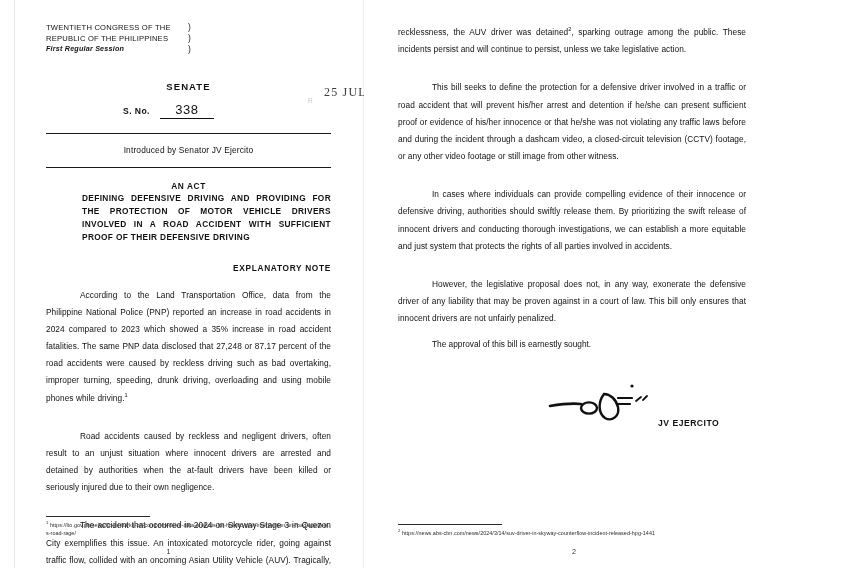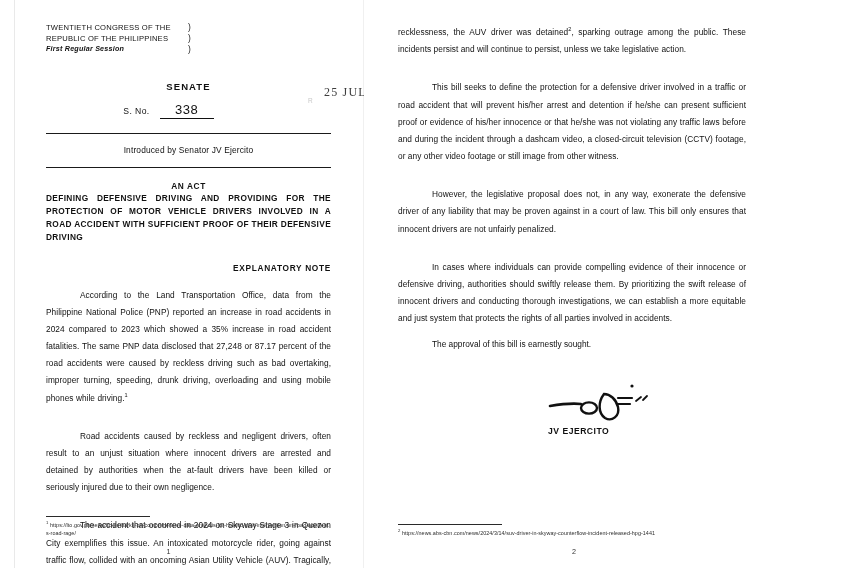--- a/index.html
+++ b/index.html
@@ -127,21 +127,21 @@
     margin-top: 26px;
   }
   .bill-no-row {
     display: flex;
     justify-content: center;
     align-items: baseline;
     margin-top: 10px;
     padding-right: 40px;
   }
   .bill-no-label {
-    font-weight: normal;
+    font-weight: bold;
     font-size: 8.6px;
     letter-spacing: 0.4px;
   }
   .bill-no-value {
     font-size: 13px;
     font-weight: normal;
     letter-spacing: 0.5px;
     margin-left: 10px;
     padding: 0 4px 1px 4px;
     border-bottom: 1.6px solid #111;
@@ -176,20 +176,21 @@
     margin-top: 13px;
   }
   .act-title {
     font-weight: bold;
     font-size: 8.3px;
     line-height: 1.55;
     letter-spacing: 0.35px;
     text-align: justify;
     text-align-last: left;
     margin-top: 1px;
+    margin-left: 36px;
   }
   .explanatory {
     text-align: right;
     font-weight: bold;
     font-size: 8.3px;
     letter-spacing: 0.7px;
     margin-top: 19px;
   }
 
   
@@ -223,22 +224,22 @@
   .approval {
     font-size: 8.3px;
     line-height: 2.07;
     text-indent: 34px;
     margin: 9px 0 0 0;
   }
 
   .signature-block {
     margin-top: 26px;
     display: flex;
-    flex-direction: column;
-    align-items: flex-start;
+    flex-direction: row;
+    align-items: flex-end;
     padding-left: 150px;
   }
   .signature-mark {
     width: 110px;
     height: 48px;
   }
   .signature-name {
     font-weight: bold;
     font-size: 8.6px;
     letter-spacing: 0.5px;
@@ -344,23 +345,23 @@
       <div class="page-number pn-left">1</div>
     </div>
   </div>
 
   <div class="page page-right">
 
     <p class="para para-top"><span>recklessness, the AUV driver was detained</span><sup>2</sup><span>, sparking outrage among the public. These incidents persist and will continue to persist, unless we take legislative action.</span></p>
 
     <p class="para para-indent">This bill seeks to define the protection for a defensive driver involved in a traffic or road accident that will prevent his/her arrest and detention if he/she can present sufficient proof or evidence of his/her innocence or that he/she was not violating any traffic laws before and during the incident through a dashcam video, a closed-circuit television (CCTV) footage, or any other video footage or still image from other witness.</p>
 
+    <p class="para para-indent">In cases where individuals can provide compelling evidence of their innocence or defensive driving, authorities should swiftly release them. By prioritizing the swift release of innocent drivers and conducting thorough investigations, we can establish a more equitable and just system that protects the rights of all parties involved in accidents.</p>
+
     <p class="para para-indent">However, the legislative proposal does not, in any way, exonerate the defensive driver of any liability that may be proven against in a court of law. This bill only ensures that innocent drivers are not unfairly penalized.</p>
-
-    <p class="para para-indent">In cases where individuals can provide compelling evidence of their innocence or defensive driving, authorities should swiftly release them. By prioritizing the swift release of innocent drivers and conducting thorough investigations, we can establish a more equitable and just system that protects the rights of all parties involved in accidents.</p>
 
     <p class="approval">The approval of this bill is earnestly sought.</p>
 
     <div class="signature-block">
       <svg class="signature-mark" viewBox="0 0 110 48">
         <path d="M2 26 C14 24, 24 23, 33 24" fill="none" stroke="#111" stroke-width="2.6" stroke-linecap="round"></path>
         <ellipse cx="41" cy="28" rx="8" ry="5.6" fill="none" stroke="#111" stroke-width="2.4"></ellipse>
         <path d="M56 14 C50 22, 50 33, 57 38 C64 42, 72 36, 70 27 C68 19, 62 14, 56 14 Z" fill="none" stroke="#111" stroke-width="2.4" stroke-linecap="round"></path>
         <path d="M70 18 L84 18" stroke="#111" stroke-width="2.2" stroke-linecap="round"></path>
         <path d="M70 24 L82 24" stroke="#111" stroke-width="2.2" stroke-linecap="round"></path>

